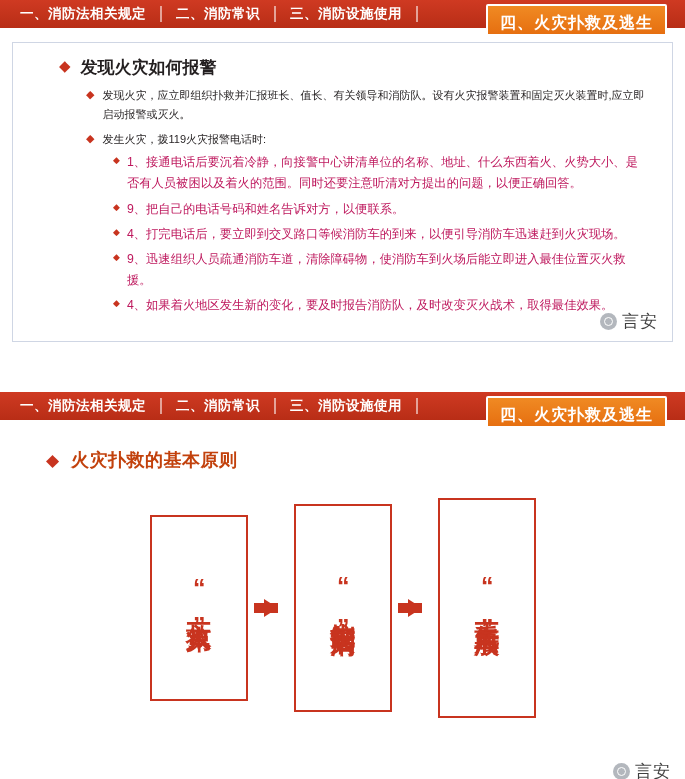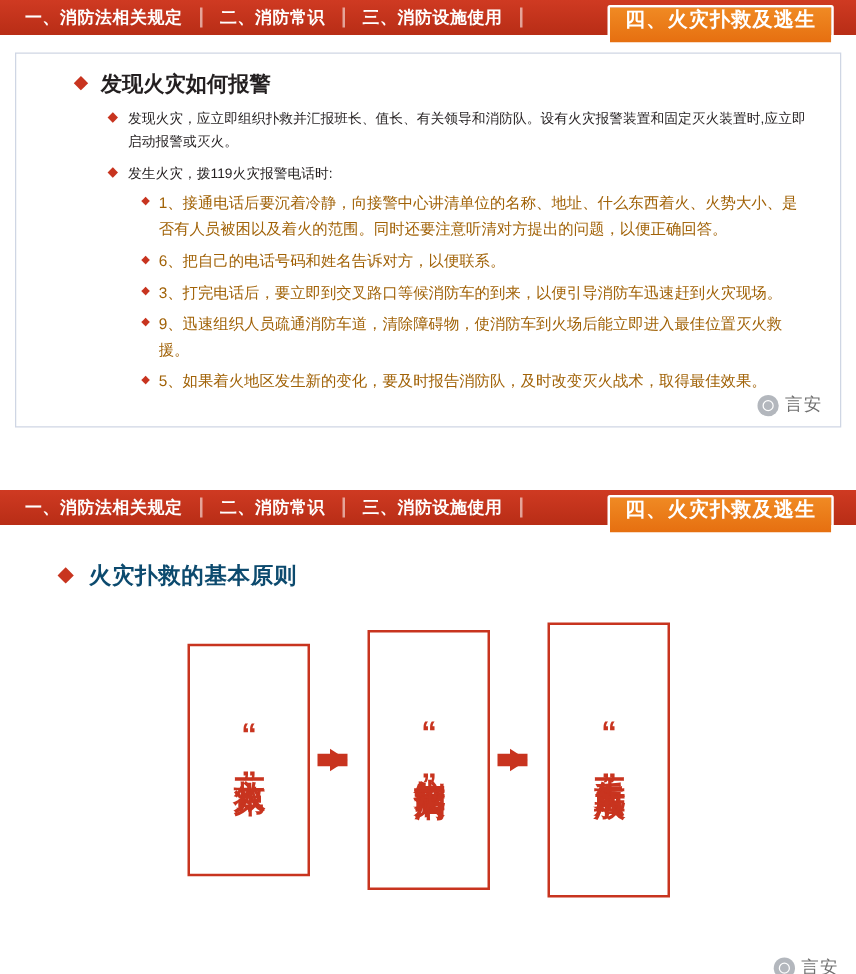--- a/index.html
+++ b/index.html
@@ -53,21 +53,21 @@
   .nav-active {
     position: absolute;
     right: 18px;
     top: 4px;
     height: 32px;
     background: #ec7a1c;
     background: linear-gradient(180deg,#f08a23 0%,#e66f10 100%);
     border: 2px solid #ffffff;
     border-radius: 2px;
     display: flex;
-    align-items: flex-start;
+    align-items: flex-end;
     padding: 0 12px;
     box-sizing: border-box;
   }
   .nav-active span {
     color: #ffffff;
     font-size: 16px;
     font-weight: bold;
     letter-spacing: 1px;
     white-space: nowrap;
   }
@@ -132,21 +132,21 @@
     color: #c8341f;
     font-size: 9px;
     line-height: 1.9;
     margin-right: 7px;
     margin-left: 82px;
     flex: 0 0 auto;
   }
   .s-text {
     font-size: 12.3px;
     line-height: 1.72;
-    color: #a16207;
+    color: #be185d;
     flex: 1 1 auto;
     padding-right: 6px;
   }
 
   
   .watermark {
     position: absolute;
     right: 14px;
     bottom: 8px;
     display: flex;
@@ -165,40 +165,40 @@
   .wm-circle::after {
     content: "";
     position: absolute;
     left: 4px; top: 4px;
     width: 9px; height: 9px;
     border-radius: 50%;
     border: 1.5px solid #ffffff;
     box-sizing: border-box;
   }
   .wm-text {
-    font-size: 14px;
-    color: #404040;
+    font-size: 17px;
+    color: #000000;
     letter-spacing: 1px;
   }
 
   
   .title-row2 {
     display: flex;
     align-items: center;
     margin: 28px 0 0 46px;
   }
   .diamond-big {
     color: #c8341f;
     font-size: 17px;
     margin-right: 12px;
   }
   .title2 {
     font-size: 18px;
     font-weight: bold;
-    color: #0c4a6e;
+    color: #c2410c;
     letter-spacing: 0.5px;
   }
 
   .flow {
     display: flex;
     align-items: center;
     justify-content: center;
     margin-top: 26px;
     gap: 0;
   }
@@ -281,33 +281,33 @@
       <span class="diamond-md">◆</span>
       <span class="b-text">发生火灾，拨119火灾报警电话时:</span>
     </div>
 
     <div class="s-row">
       <span class="diamond-sm">◆</span>
       <span class="s-text">1、接通电话后要沉着冷静，向接警中心讲清单位的名称、地址、什么东西着火、火势大小、是否有人员被困以及着火的范围。同时还要注意听清对方提出的问题，以便正确回答。</span>
     </div>
     <div class="s-row">
       <span class="diamond-sm">◆</span>
-      <span class="s-text">6、把自己的电话号码和姓名告诉对方，以便联系。</span>
-    </div>
-    <div class="s-row">
-      <span class="diamond-sm">◆</span>
-      <span class="s-text">3、打完电话后，要立即到交叉路口等候消防车的到来，以便引导消防车迅速赶到火灾现场。</span>
+      <span class="s-text">9、把自己的电话号码和姓名告诉对方，以便联系。</span>
+    </div>
+    <div class="s-row">
+      <span class="diamond-sm">◆</span>
+      <span class="s-text">4、打完电话后，要立即到交叉路口等候消防车的到来，以便引导消防车迅速赶到火灾现场。</span>
     </div>
     <div class="s-row">
       <span class="diamond-sm">◆</span>
       <span class="s-text">9、迅速组织人员疏通消防车道，清除障碍物，使消防车到火场后能立即进入最佳位置灭火救援。</span>
     </div>
     <div class="s-row">
       <span class="diamond-sm">◆</span>
-      <span class="s-text">5、如果着火地区发生新的变化，要及时报告消防队，及时改变灭火战术，取得最佳效果。</span>
+      <span class="s-text">4、如果着火地区发生新的变化，要及时报告消防队，及时改变灭火战术，取得最佳效果。</span>
     </div>
 
     <div class="watermark">
       <span class="wm-circle"></span>
       <span class="wm-text">言安</span>
     </div>
 
   </div>
 </div>
 

